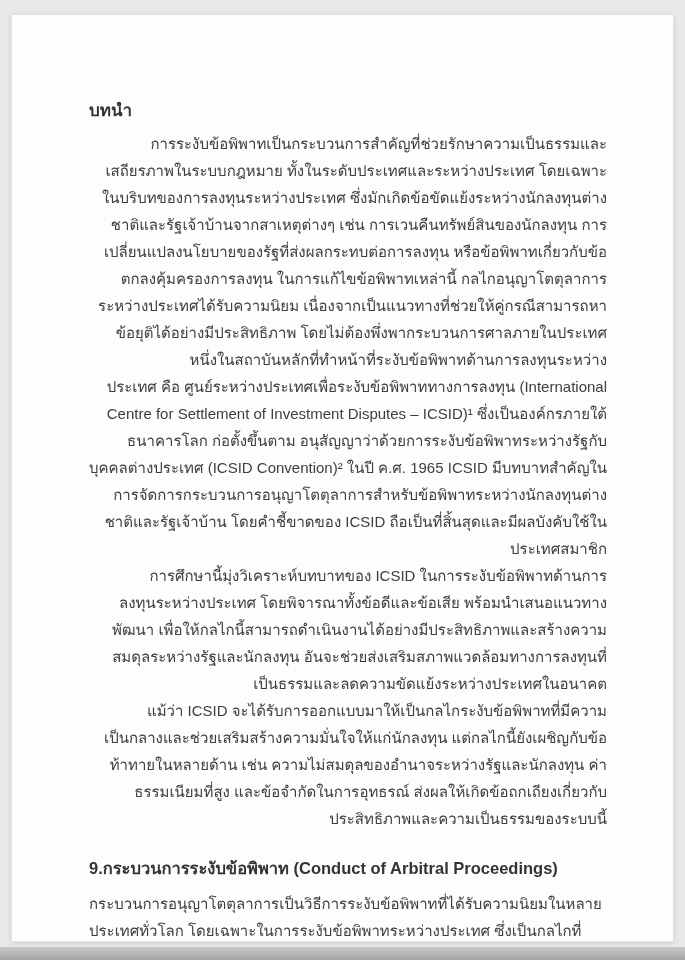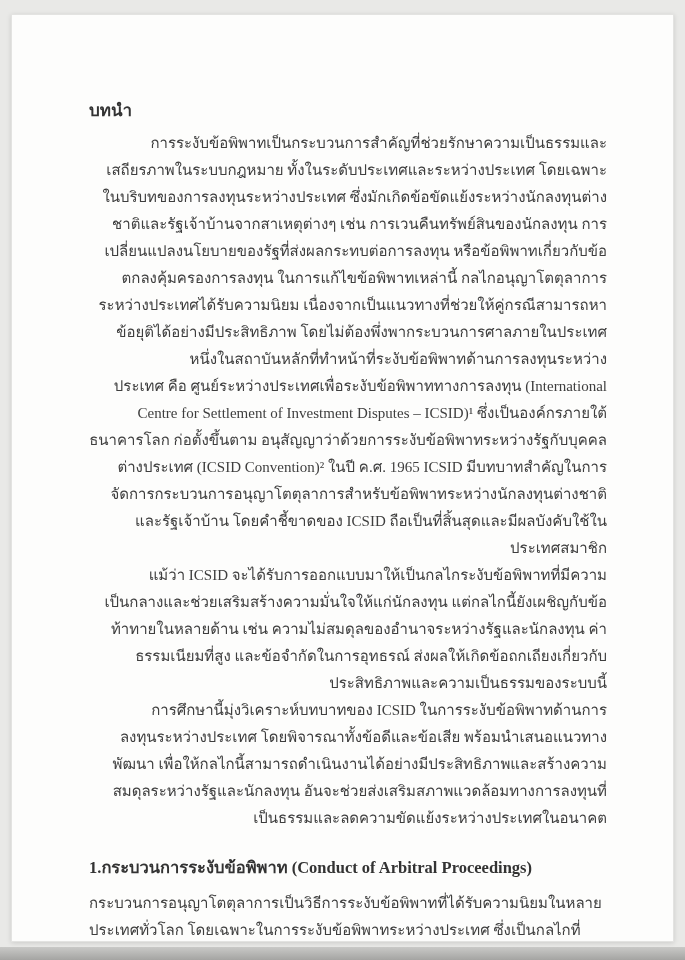--- a/index.html
+++ b/index.html
@@ -1,15 +1,15 @@
 <!DOCTYPE html>
 <html><head>
 <meta charset="utf-8">
 <style>
-  * { box-sizing: border-box; font-family: Liberation Serif, serif; }
+  * { box-sizing: border-box; }
   html, body { margin: 0; padding: 0; }
   body {
     width: 685px;
     height: 960px;
     background: #e9e9e7;
     font-family: "Liberation Sans", "DejaVu Sans", sans-serif;
     position: relative;
     overflow: hidden;
   }
   .paper {
@@ -66,23 +66,23 @@
 <body>
 
 <div class="paper">
 
   <h1 class="doc-heading">บทนำ</h1>
 
   <p class="para">การระงับข้อพิพาทเป็นกระบวนการสำคัญที่ช่วยรักษาความเป็นธรรมและเสถียรภาพในระบบกฎหมาย ทั้งในระดับประเทศและระหว่างประเทศ โดยเฉพาะในบริบทของการลงทุนระหว่างประเทศ ซึ่งมักเกิดข้อขัดแย้งระหว่างนักลงทุนต่างชาติและรัฐเจ้าบ้านจากสาเหตุต่างๆ เช่น การเวนคืนทรัพย์สินของนักลงทุน การเปลี่ยนแปลงนโยบายของรัฐที่ส่งผลกระทบต่อการลงทุน หรือข้อพิพาทเกี่ยวกับข้อตกลงคุ้มครองการลงทุน ในการแก้ไขข้อพิพาทเหล่านี้ กลไกอนุญาโตตุลาการระหว่างประเทศได้รับความนิยม เนื่องจากเป็นแนวทางที่ช่วยให้คู่กรณีสามารถหาข้อยุติได้อย่างมีประสิทธิภาพ โดยไม่ต้องพึ่งพากระบวนการศาลภายในประเทศ</p>
 
   <p class="para">หนึ่งในสถาบันหลักที่ทำหน้าที่ระงับข้อพิพาทด้านการลงทุนระหว่างประเทศ คือ ศูนย์ระหว่างประเทศเพื่อระงับข้อพิพาททางการลงทุน (International Centre for Settlement of Investment Disputes – ICSID)¹ ซึ่งเป็นองค์กรภายใต้ธนาคารโลก ก่อตั้งขึ้นตาม อนุสัญญาว่าด้วยการระงับข้อพิพาทระหว่างรัฐกับบุคคลต่างประเทศ (ICSID Convention)² ในปี ค.ศ. 1965 ICSID มีบทบาทสำคัญในการจัดการกระบวนการอนุญาโตตุลาการสำหรับข้อพิพาทระหว่างนักลงทุนต่างชาติและรัฐเจ้าบ้าน โดยคำชี้ขาดของ ICSID ถือเป็นที่สิ้นสุดและมีผลบังคับใช้ในประเทศสมาชิก</p>
 
+  <p class="para">การศึกษานี้มุ่งวิเคราะห์บทบาทของ ICSID ในการระงับข้อพิพาทด้านการลงทุนระหว่างประเทศ โดยพิจารณาทั้งข้อดีและข้อเสีย พร้อมนำเสนอแนวทางพัฒนา เพื่อให้กลไกนี้สามารถดำเนินงานได้อย่างมีประสิทธิภาพและสร้างความสมดุลระหว่างรัฐและนักลงทุน อันจะช่วยส่งเสริมสภาพแวดล้อมทางการลงทุนที่เป็นธรรมและลดความขัดแย้งระหว่างประเทศในอนาคต</p>
+
   <p class="para">แม้ว่า ICSID จะได้รับการออกแบบมาให้เป็นกลไกระงับข้อพิพาทที่มีความเป็นกลางและช่วยเสริมสร้างความมั่นใจให้แก่นักลงทุน แต่กลไกนี้ยังเผชิญกับข้อท้าทายในหลายด้าน เช่น ความไม่สมดุลของอำนาจระหว่างรัฐและนักลงทุน ค่าธรรมเนียมที่สูง และข้อจำกัดในการอุทธรณ์ ส่งผลให้เกิดข้อถกเถียงเกี่ยวกับประสิทธิภาพและความเป็นธรรมของระบบนี้</p>
 
-  <p class="para">การศึกษานี้มุ่งวิเคราะห์บทบาทของ ICSID ในการระงับข้อพิพาทด้านการลงทุนระหว่างประเทศ โดยพิจารณาทั้งข้อดีและข้อเสีย พร้อมนำเสนอแนวทางพัฒนา เพื่อให้กลไกนี้สามารถดำเนินงานได้อย่างมีประสิทธิภาพและสร้างความสมดุลระหว่างรัฐและนักลงทุน อันจะช่วยส่งเสริมสภาพแวดล้อมทางการลงทุนที่เป็นธรรมและลดความขัดแย้งระหว่างประเทศในอนาคต</p>
-
-  <h2 class="section-heading">1.กระบวนการระงับข้อพิพาท (Conduct of Arbitral Proceedings)</h2>
+  <h2 class="section-heading">9.กระบวนการระงับข้อพิพาท (Conduct of Arbitral Proceedings)</h2>
 
   <p class="section-para">กระบวนการอนุญาโตตุลาการเป็นวิธีการระงับข้อพิพาทที่ได้รับความนิยมในหลายประเทศทั่วโลก โดยเฉพาะในการระงับข้อพิพาทระหว่างประเทศ ซึ่งเป็นกลไกที่ช่วยให้คู่กรณีสามารถหาข้อยุติใน</p>
 
 </div>
 
 <div class="bottom-strip"></div>
 
 </body></html>

